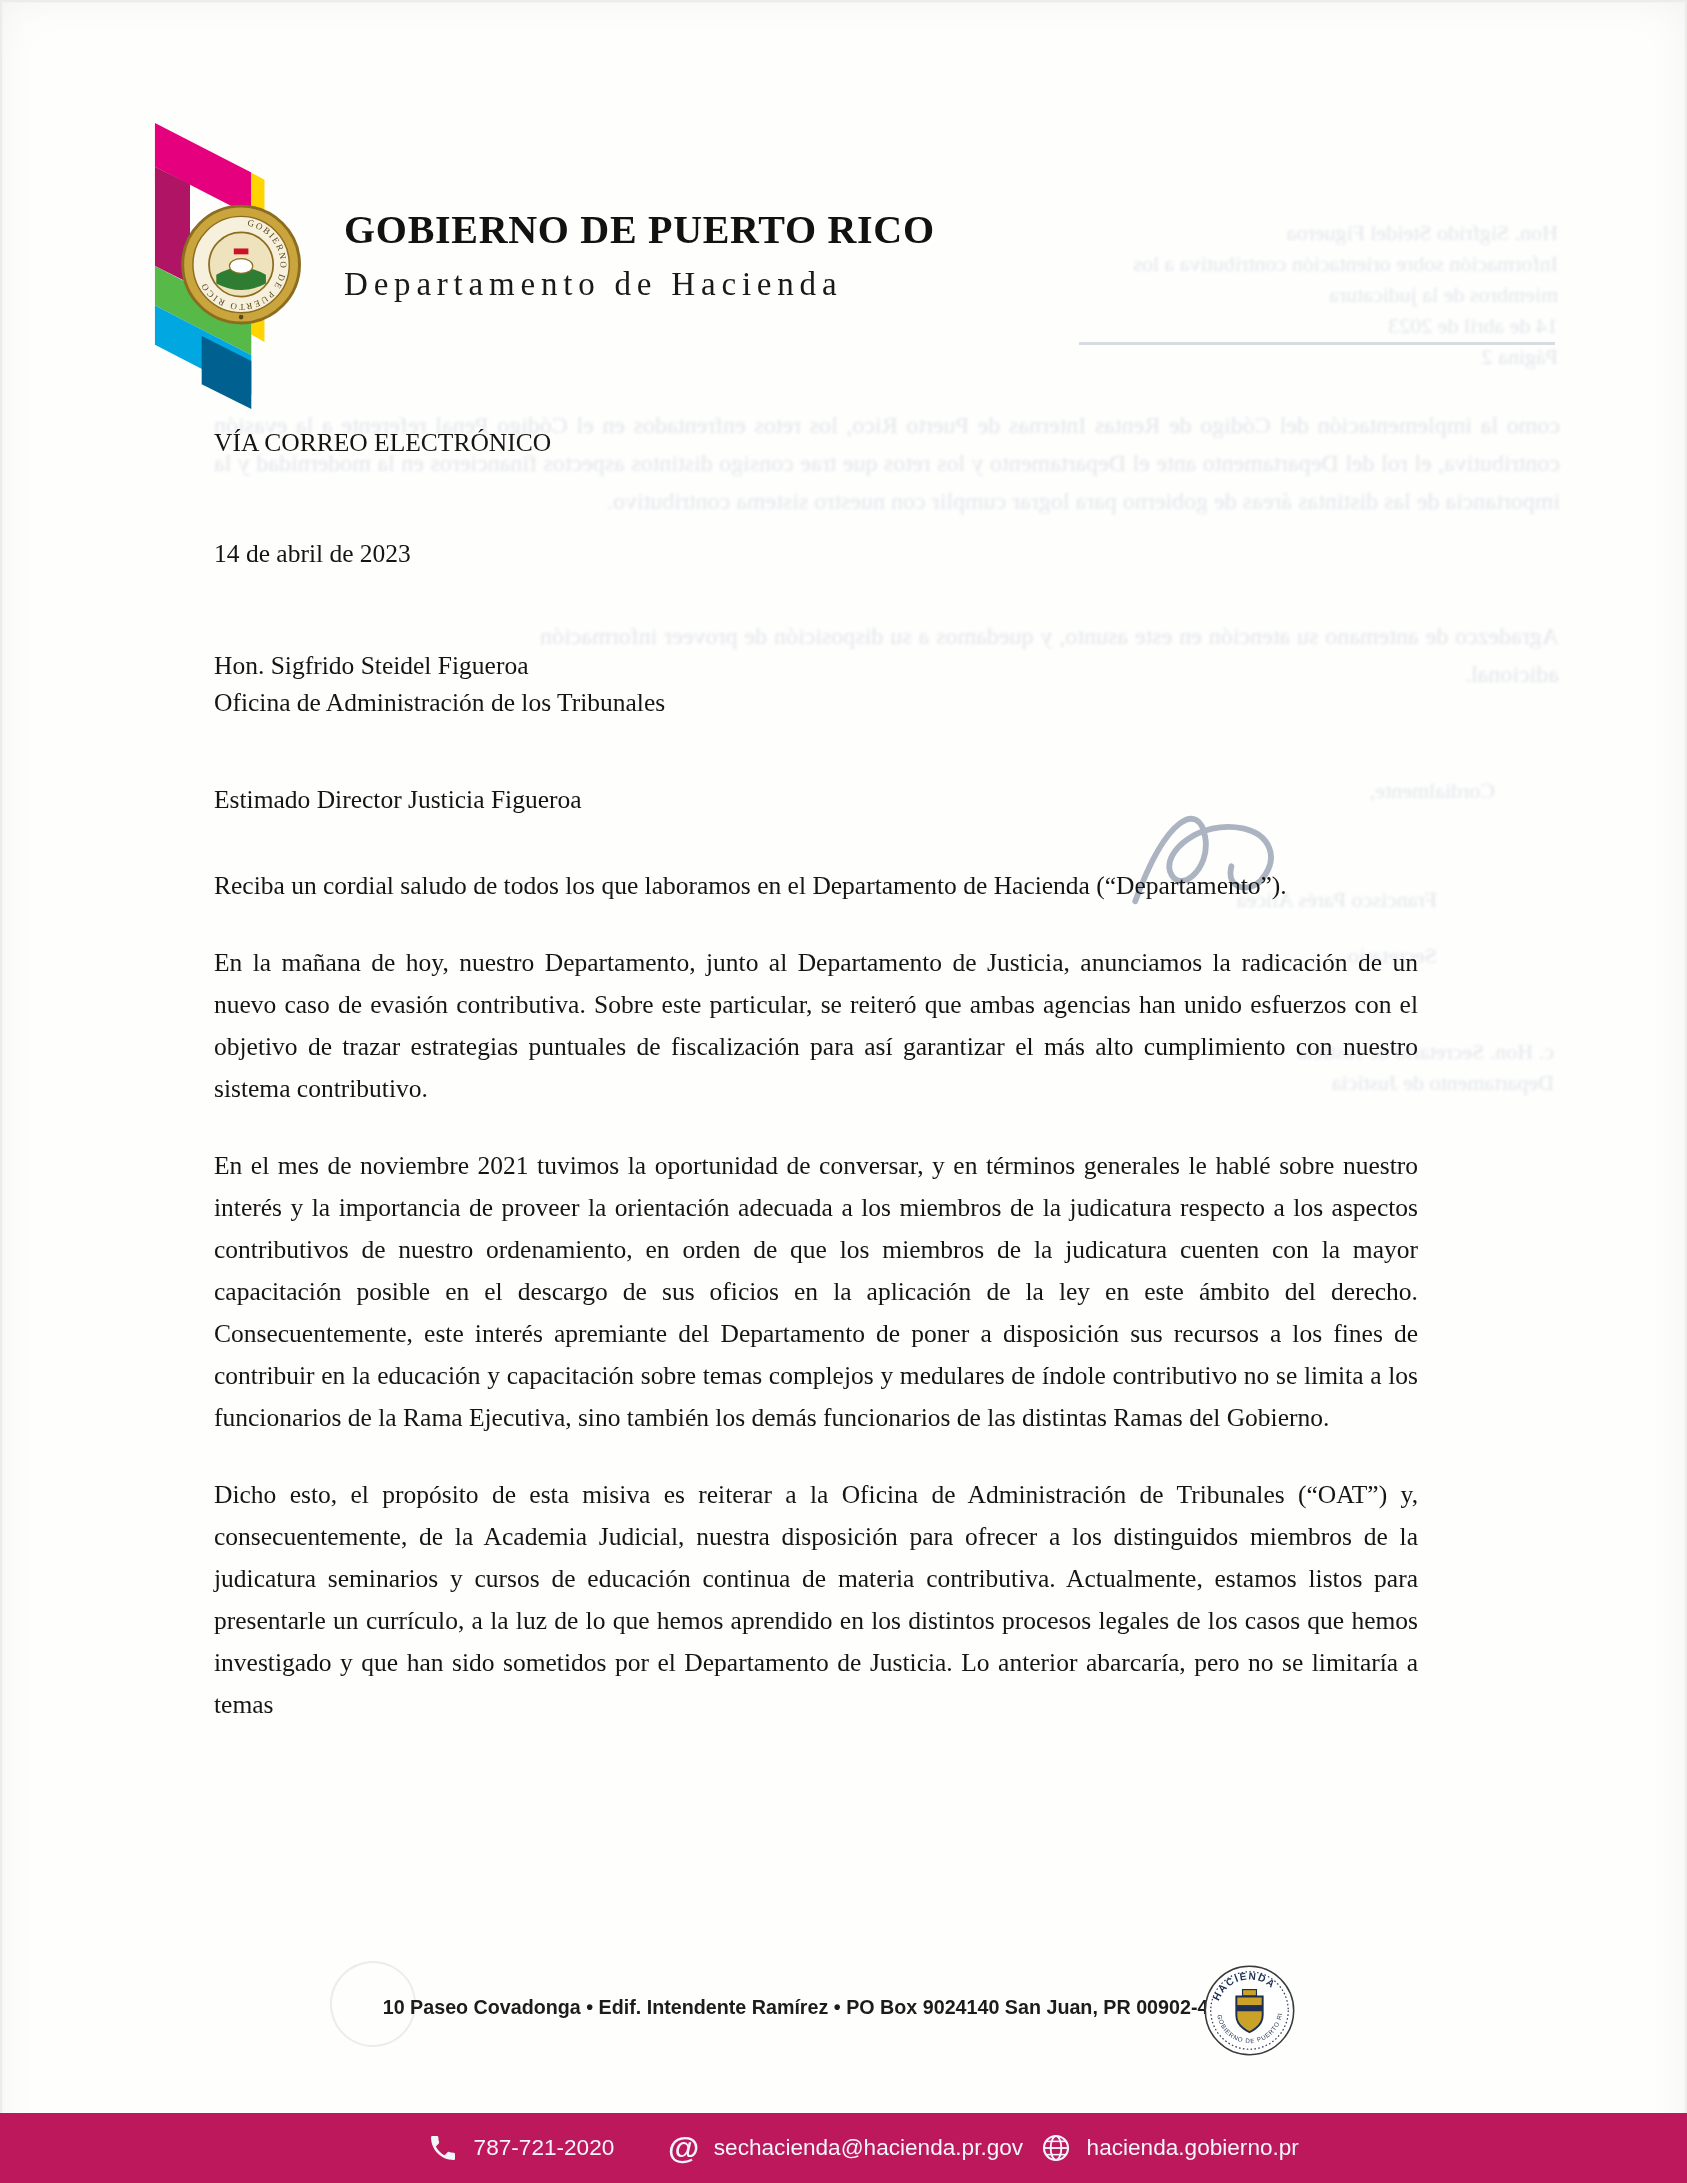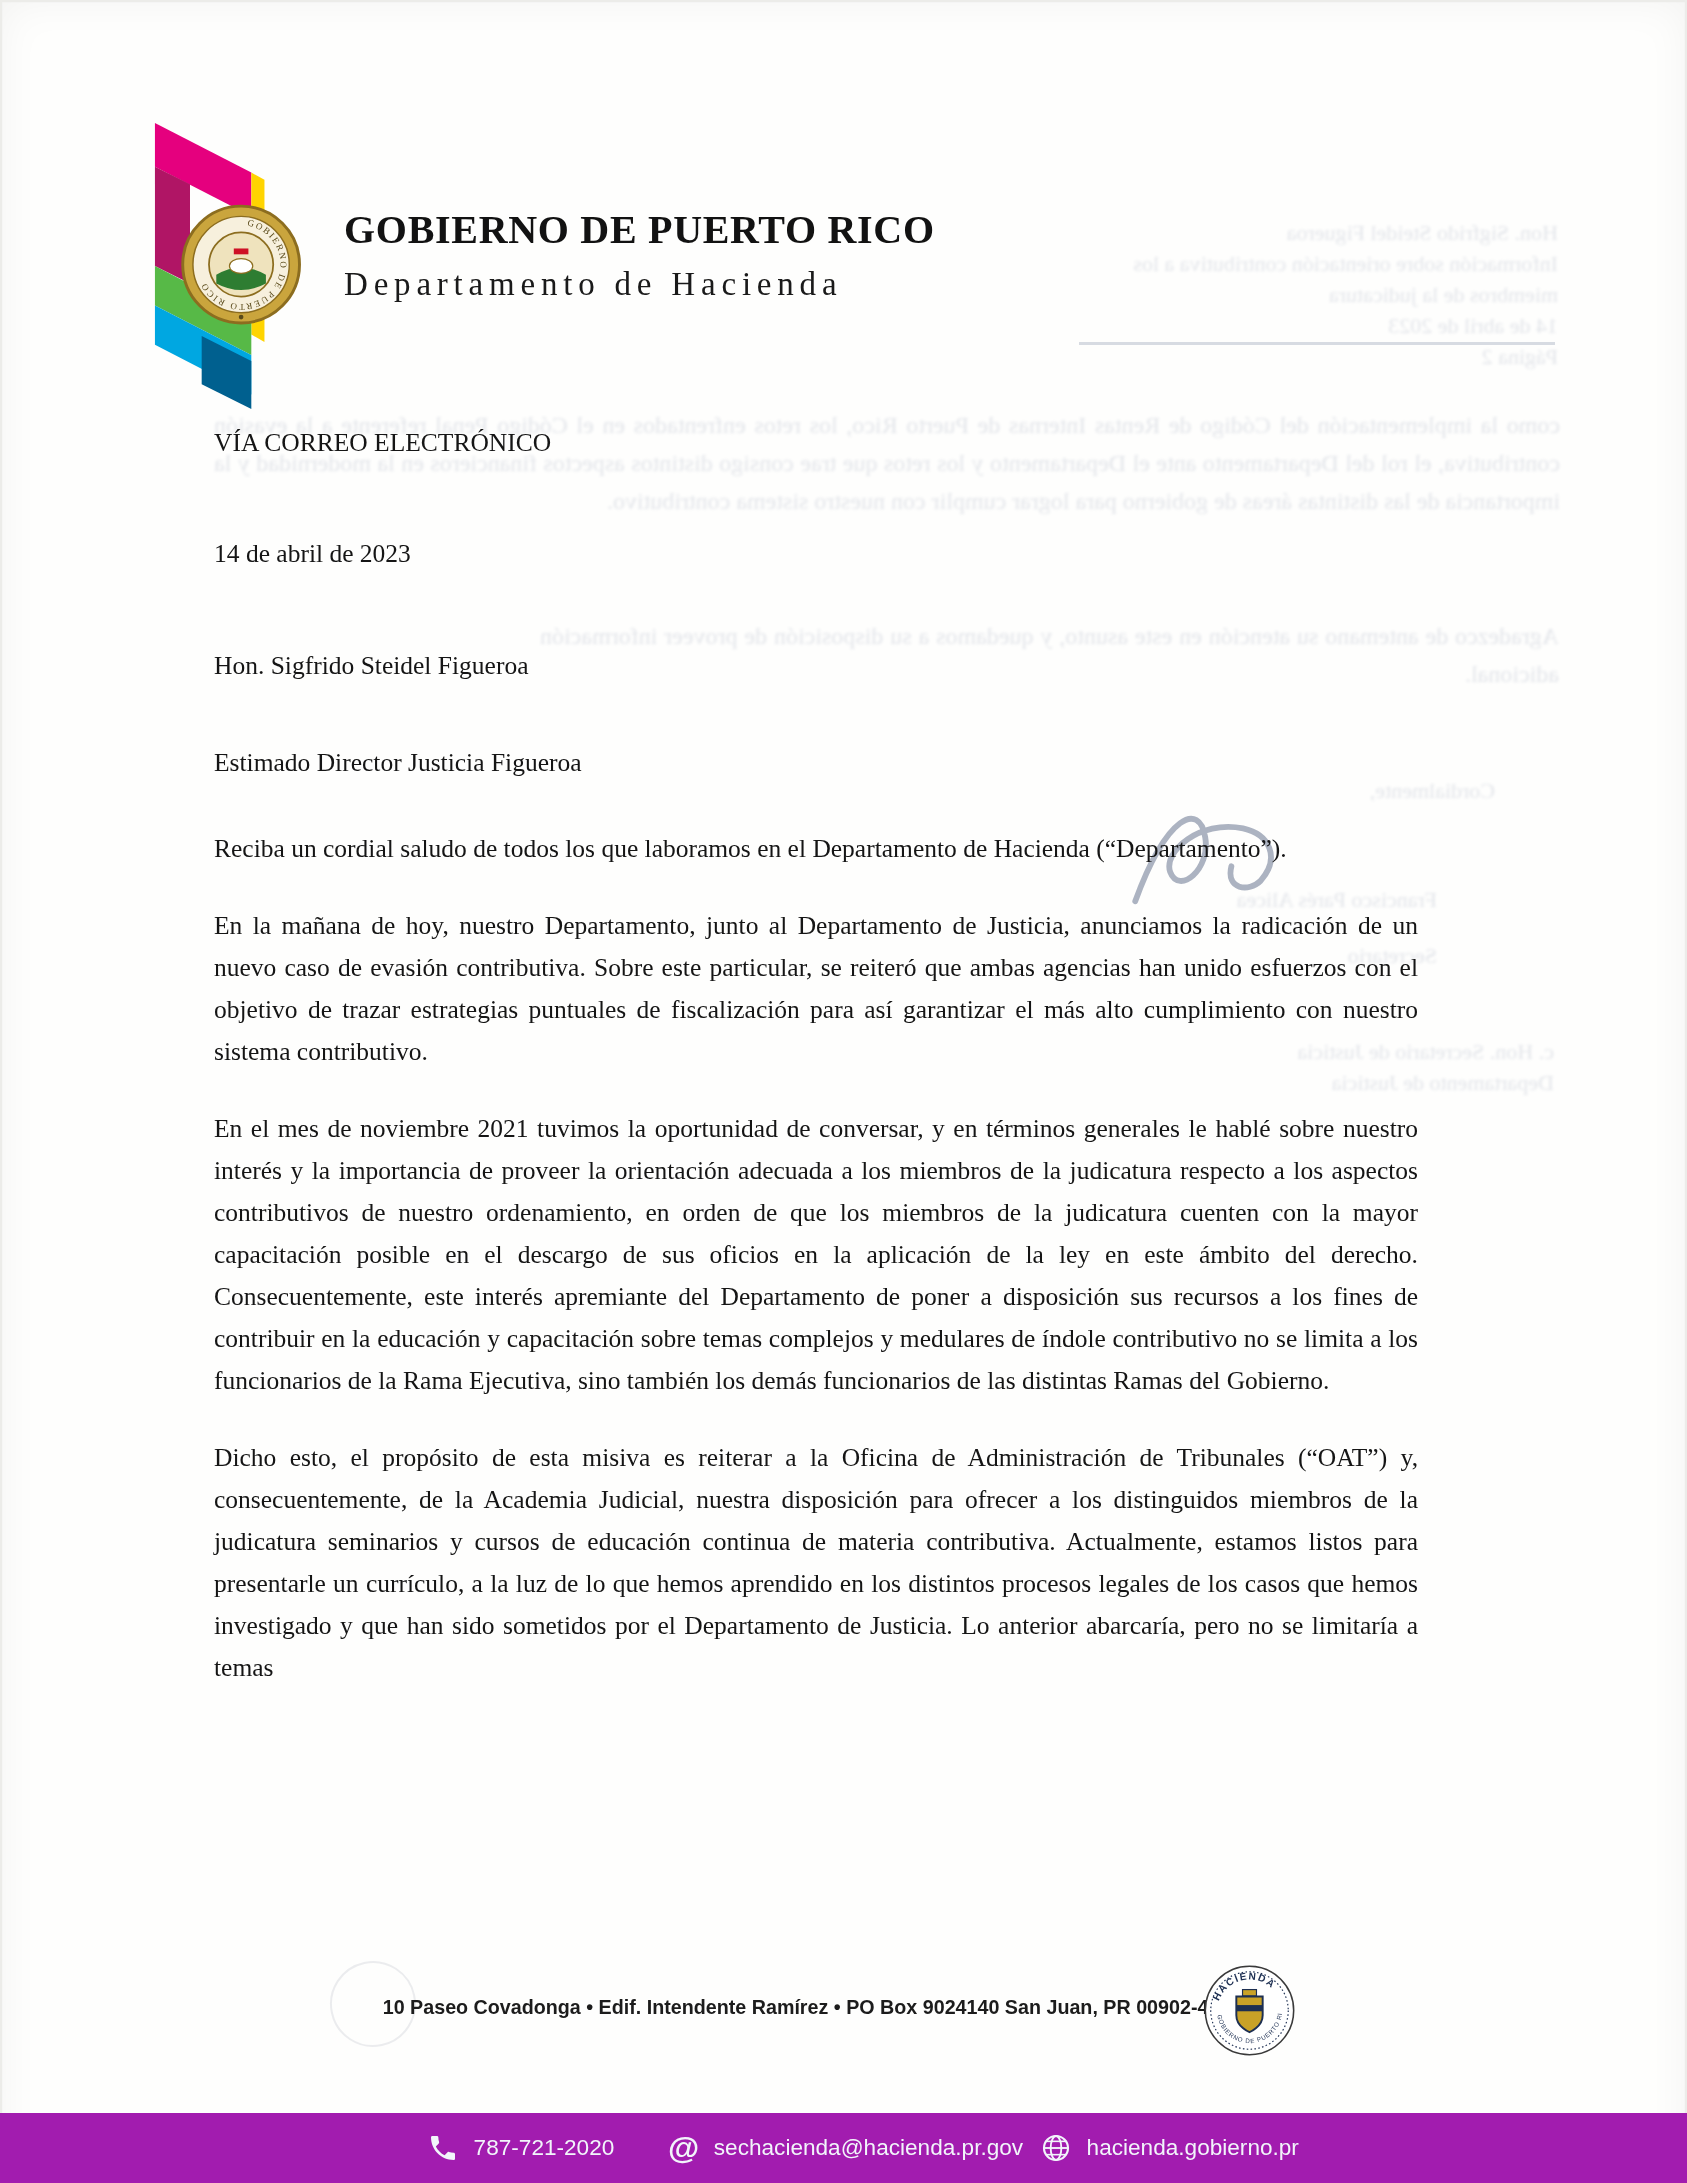--- a/index.html
+++ b/index.html
@@ -28,21 +28,21 @@
   .ghost-justify { text-align:justify; font-size:24px; line-height:38px; }
   .ghost-rule { position:absolute; z-index:1; height:2.9px; background:#76839f; opacity:0.28; filter:blur(0.7px); }
   .ghost-sig { position:absolute; z-index:1; opacity:0.42; filter:blur(0.7px); }
   .ghost-stamp { position:absolute; z-index:1; width:82px; height:82px; border-radius:50%;
     border:2.9px solid rgba(95,105,135,0.12); transform:rotate(-12deg); }
 
   
   .address { position:absolute; top:1996px; left:0; width:1624px; text-align:center; z-index:2;
     font-family:"Liberation Sans", sans-serif; font-weight:700; font-size:19.7px; color:#1c1c1c; }
   .footer-seal { position:absolute; left:1203px; top:1964px; width:93px; height:93px; z-index:2; }
-  .bottombar { position:absolute; left:0; bottom:0; width:100%; height:70px; background:#a21caf; z-index:4; }
+  .bottombar { position:absolute; left:0; bottom:0; width:100%; height:70px; background:#be185d; z-index:4; }
   .bar-item { position:absolute; top:0; height:70px; display:flex; align-items:center; gap:14.6px;
     color:#f2f5fb; font-family:"Liberation Sans", sans-serif; font-size:22.6px; }
   .bar-item .glyph-at { font-size:32px; font-weight:700; line-height:1; }
 </style>
 </head>
 <body>
 
 <div class="page">
 
   <div class="ghost" style="left:1073px; top:217px; width:485px;">
@@ -102,20 +102,21 @@
   <div class="header-text">
     <div class="header-title">GOBIERNO DE PUERTO RICO</div>
     <div class="header-subtitle">Departamento de Hacienda</div>
   </div>
 
   <div class="content">
     <div class="via">VÍA CORREO ELECTRÓNICO</div>
     <div class="date">14 de abril de 2023</div>
     <div class="recipient">
       <div>Hon. Sigfrido Steidel Figueroa</div>
+      <div>Oficina de Administración de los Tribunales</div>
     </div>
     <div class="salutation">Estimado Director Justicia Figueroa</div>
     <p class="para">Reciba un cordial saludo de todos los que laboramos en el Departamento de Hacienda (“Departamento”).</p>
     <p class="para">En la mañana de hoy, nuestro Departamento, junto al Departamento de Justicia, anunciamos la radicación de un nuevo caso de evasión contributiva. Sobre este particular, se reiteró que ambas agencias han unido esfuerzos con el objetivo de trazar estrategias puntuales de fiscalización para así garantizar el más alto cumplimiento con nuestro sistema contributivo.</p>
     <p class="para">En el mes de noviembre 2021 tuvimos la oportunidad de conversar, y en términos generales le hablé sobre nuestro interés y la importancia de proveer la orientación adecuada a los miembros de la judicatura respecto a los aspectos contributivos de nuestro ordenamiento, en orden de que los miembros de la judicatura cuenten con la mayor capacitación posible en el descargo de sus oficios en la aplicación de la ley en este ámbito del derecho. Consecuentemente, este interés apremiante del Departamento de poner a disposición sus recursos a los fines de contribuir en la educación y capacitación sobre temas complejos y medulares de índole contributivo no se limita a los funcionarios de la Rama Ejecutiva, sino también los demás funcionarios de las distintas Ramas del Gobierno.</p>
     <p class="para">Dicho esto, el propósito de esta misiva es reiterar a la Oficina de Administración de Tribunales (“OAT”) y, consecuentemente, de la Academia Judicial, nuestra disposición para ofrecer a los distinguidos miembros de la judicatura seminarios y cursos de educación continua de materia contributiva. Actualmente, estamos listos para presentarle un currículo, a la luz de lo que hemos aprendido en los distintos procesos legales de los casos que hemos investigado y que han sido sometidos por el Departamento de Justicia.  Lo anterior abarcaría, pero no se limitaría a temas</p>
   </div>
 
   <div class="address">10 Paseo Covadonga  •  Edif. Intendente Ramírez • PO Box 9024140 San Juan, PR 00902-4140</div>
 

